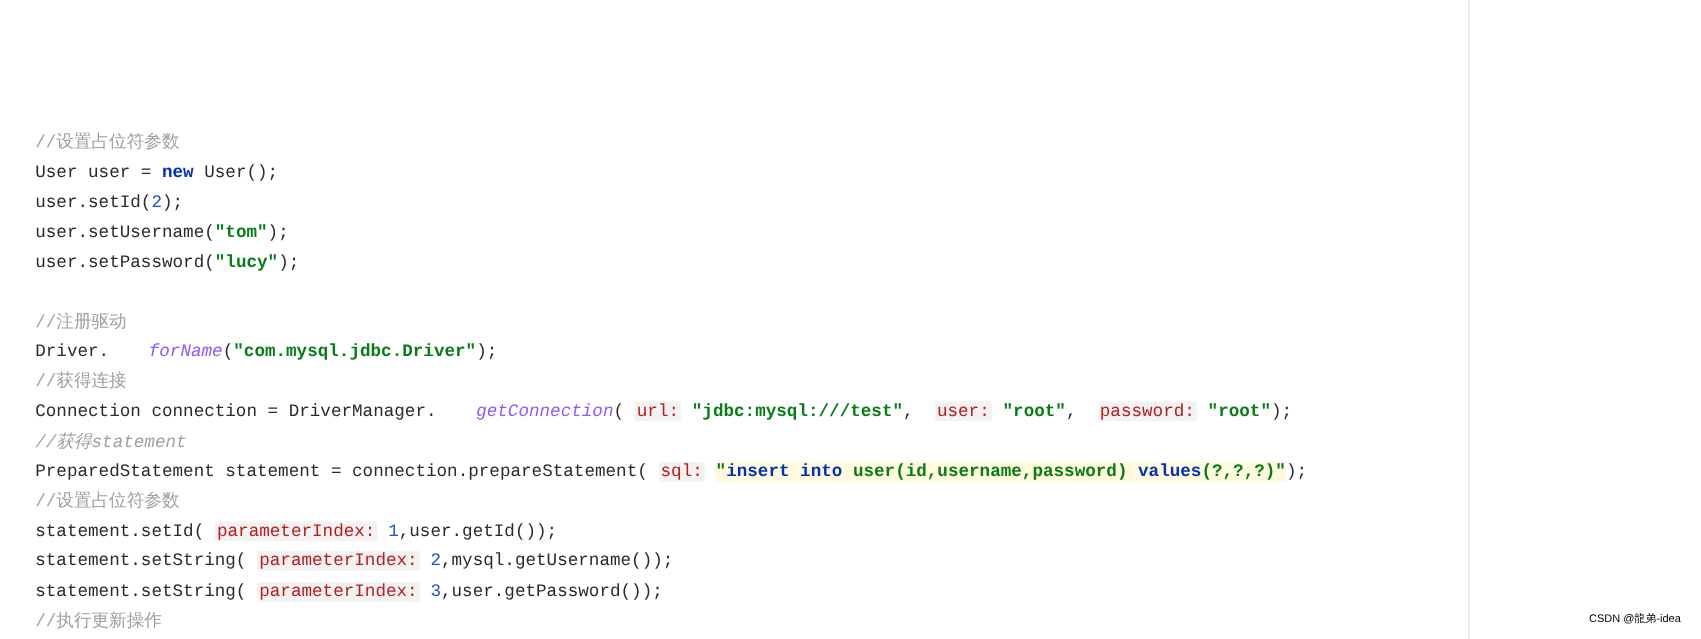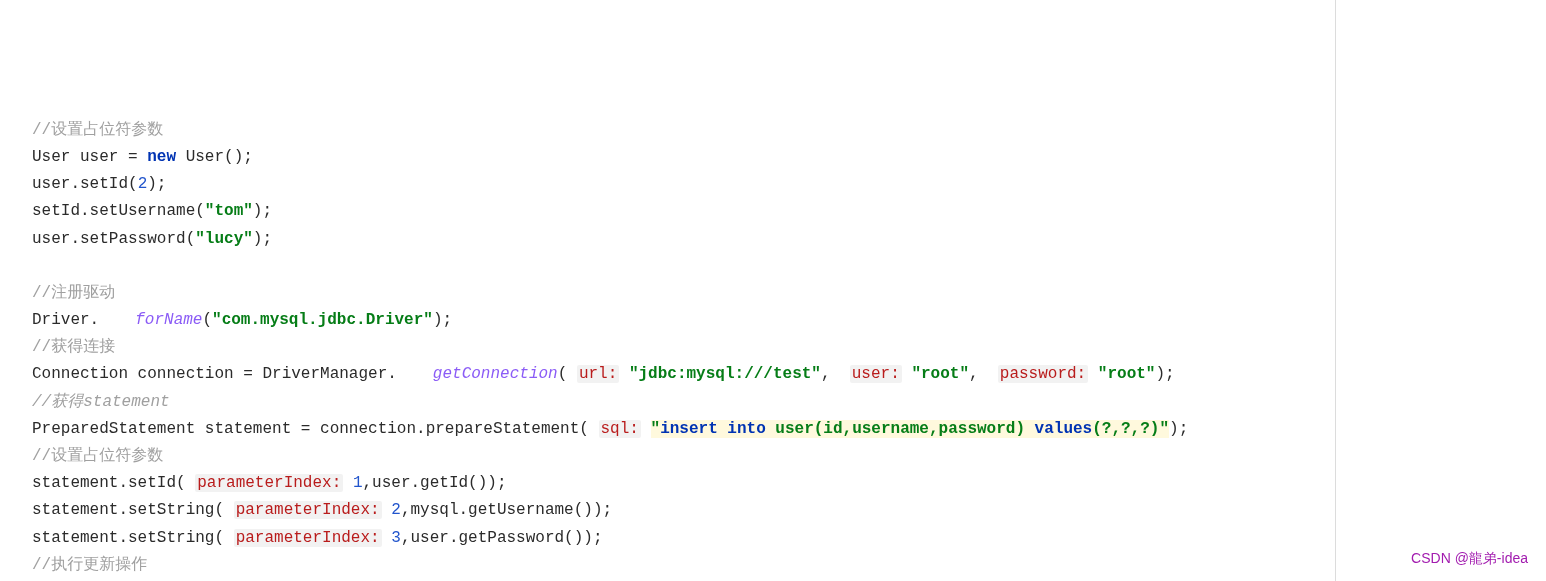--- a/index.html
+++ b/index.html
@@ -35,33 +35,33 @@
     right: 210px;
     width: 1px;
     height: 100%;
     background: #dcdcdc;
   }
   .watermark {
     position: absolute;
     right: 18px;
     bottom: 10px;
     font-family: Arial, sans-serif;
-    font-size: 14px;
-    color: #a21caf;
+    font-size: 10px;
+    color: #000000;
   }
 </style>
 </head>
 <body>
 
 
 
 <div class="code"><span class="cmt">//设置占位符参数</span>
 <span><span>User user = </span><span class="kw">new</span><span> User();</span></span>
 <span><span>user.setId(</span><span class="num">2</span><span>);</span></span>
-<span><span>setId.setUsername(</span><span class="str">"tom"</span><span>);</span></span>
+<span><span>user.setUsername(</span><span class="str">"tom"</span><span>);</span></span>
 <span><span>user.setPassword(</span><span class="str">"lucy"</span><span>);</span></span>
 
 <span class="cmt">//注册驱动</span>
 <span><span>Driver.</span><span class="mi">forName</span><span>(</span><span class="str">"com.mysql.jdbc.Driver"</span><span>);</span></span>
 <span class="cmt">//获得连接</span>
 <span><span>Connection connection = DriverManager.</span><span class="mi">getConnection</span><span>( </span><span class="hint">url:</span><span> </span><span class="str">"jdbc:mysql:///test"</span><span>,  </span><span class="hint">user:</span><span> </span><span class="str">"root"</span><span>,  </span><span class="hint">password:</span><span> </span><span class="str">"root"</span><span>);</span></span>
 <span class="cmt-i">//获得statement</span>
 <span><span>PreparedStatement statement = connection.prepareStatement( </span><span class="hint">sql:</span><span> </span><span class="sqlbg"><span class="str">"</span><span class="sqlkw">insert into </span><span class="str">user(id,username,password) </span><span class="sqlkw">values</span><span class="str">(?,?,?)</span><span class="str">"</span></span><span>);</span></span>
 <span class="cmt">//设置占位符参数</span>
 <span><span>statement.setId( </span><span class="hint">parameterIndex:</span><span> </span><span class="num">1</span><span>,user.getId());</span></span>

